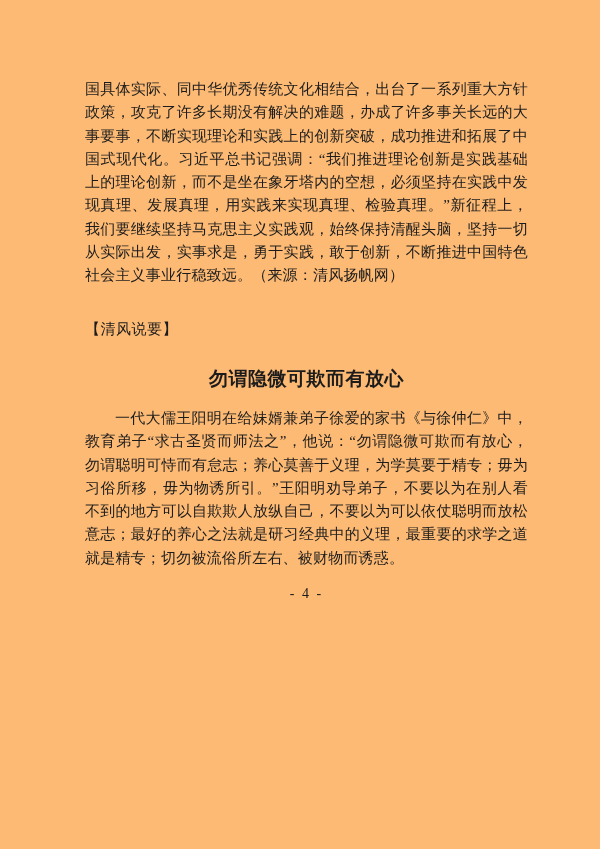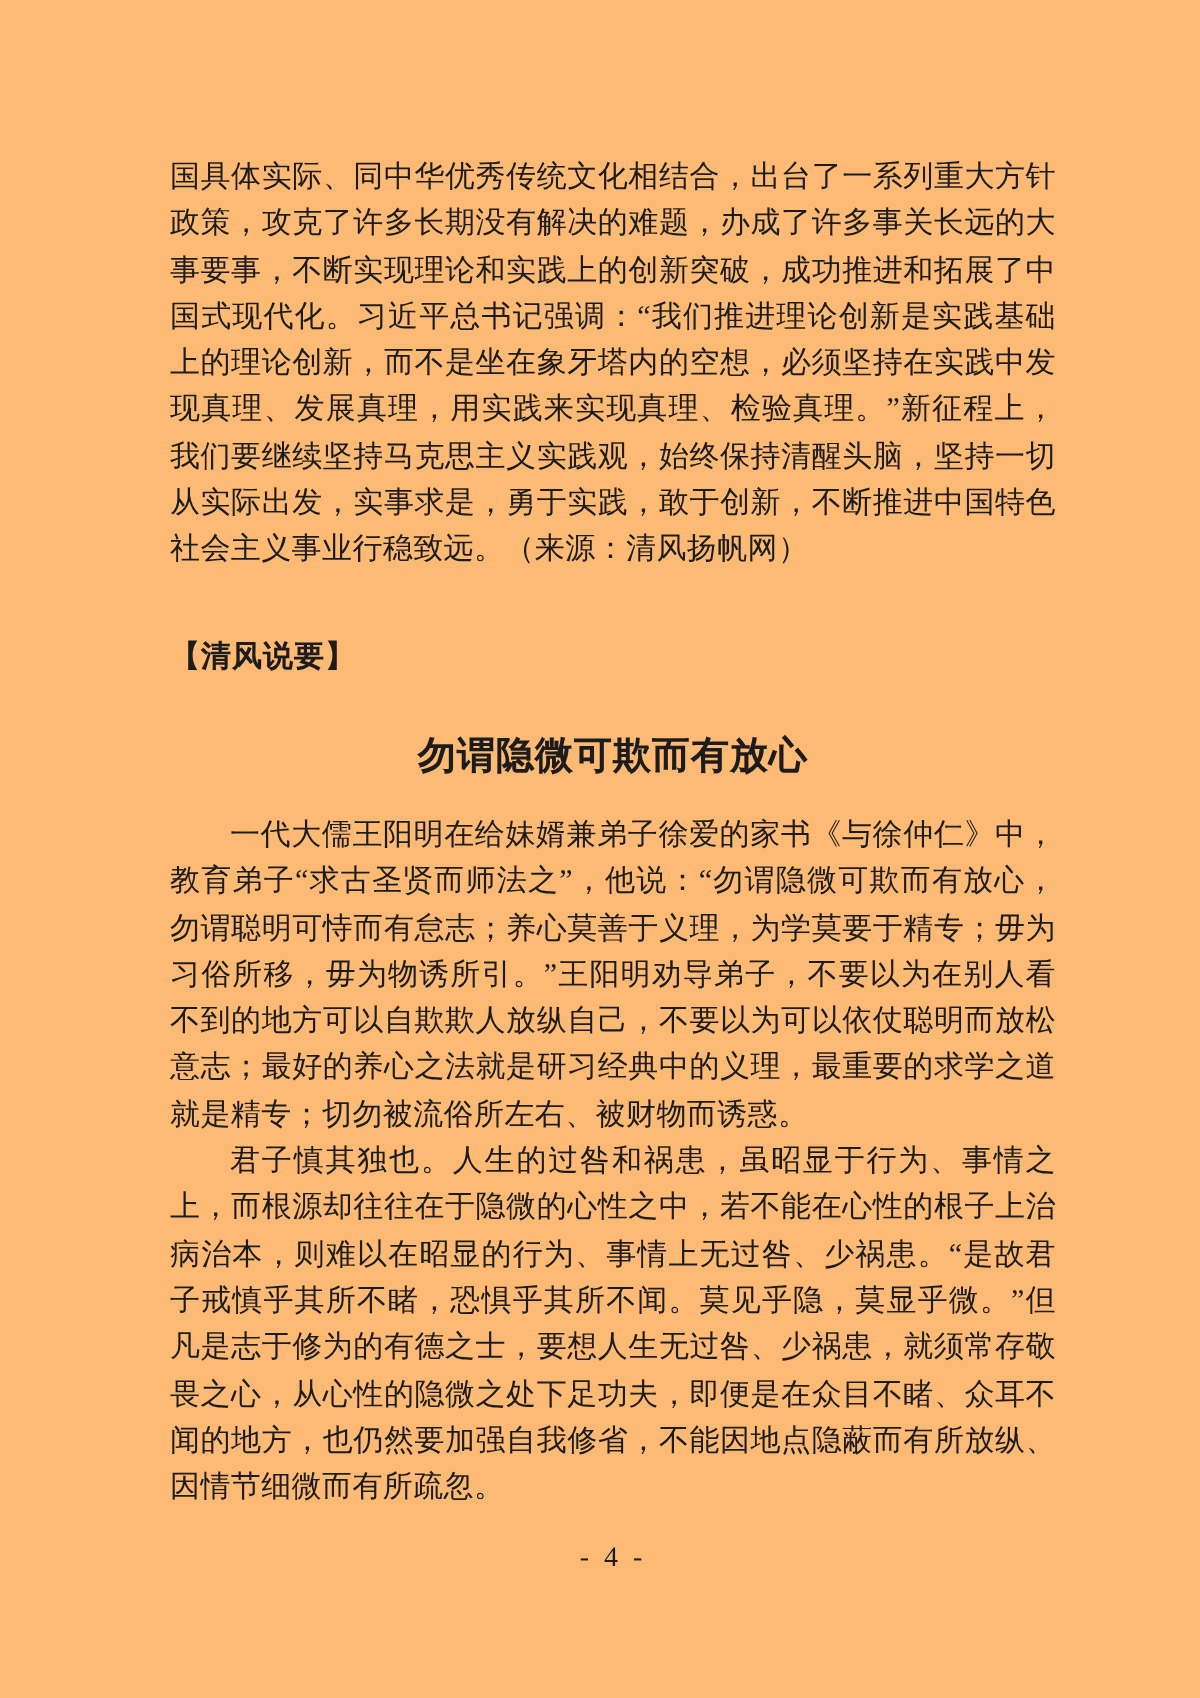--- a/index.html
+++ b/index.html
@@ -26,21 +26,20 @@
     text-justify: inter-ideograph;
     letter-spacing: 0.2px;
   }
   .para.indent {
     text-indent: 2em;
   }
   .section-header {
     margin: 30px 0 0 0;
     letter-spacing: 0.5px;
     text-align: left;
-    font-weight: bold;
   }
   .article-title {
     margin: 25px 0 0 0;
     font-size: 19px;
     font-weight: bold;
     text-align: center;
     line-height: 25px;
     letter-spacing: 0.5px;
   }
   .first-body-para {
@@ -60,17 +59,16 @@
 <div class="page">
 
   <p class="para">国具体实际、同中华优秀传统文化相结合，出台了一系列重大方针政策，攻克了许多长期没有解决的难题，办成了许多事关长远的大事要事，不断实现理论和实践上的创新突破，成功推进和拓展了中国式现代化。习近平总书记强调：“我们推进理论创新是实践基础上的理论创新，而不是坐在象牙塔内的空想，必须坚持在实践中发现真理、发展真理，用实践来实现真理、检验真理。”新征程上，我们要继续坚持马克思主义实践观，始终保持清醒头脑，坚持一切从实际出发，实事求是，勇于实践，敢于创新，不断推进中国特色社会主义事业行稳致远。（来源：清风扬帆网）</p>
 
   <p class="para section-header">【清风说要】</p>
 
   <h1 class="article-title">勿谓隐微可欺而有放心</h1>
 
   <p class="para indent first-body-para">一代大儒王阳明在给妹婿兼弟子徐爱的家书《与徐仲仁》中，教育弟子“求古圣贤而师法之”，他说：“勿谓隐微可欺而有放心，勿谓聪明可恃而有怠志；养心莫善于义理，为学莫要于精专；毋为习俗所移，毋为物诱所引。”王阳明劝导弟子，不要以为在别人看不到的地方可以自欺欺人放纵自己，不要以为可以依仗聪明而放松意志；最好的养心之法就是研习经典中的义理，最重要的求学之道就是精专；切勿被流俗所左右、被财物而诱惑。</p>
 
-  <p class="para indent">君子慎其独也。人生的过咎和祸患，虽昭显于行为、事情之上，而根源却往往在于隐微的心性之中，若不能在心性的根子上治病治本，则难以在昭显的行为、事情上无过咎、少祸患。“是故君子戒慎乎其所不睹，恐惧乎其所不闻。莫见乎隐，莫显乎微。”但凡是志于修为的有德之士，要想人生无过咎、少祸患，就须常存敬畏之心，从心性的隐微之处下足功夫，即便是在众目不睹、众耳不闻的地方，也仍然要加强自我修省，不能因地点隐蔽而有所放纵、因情节细微而有所疏忽。</p>
 
   <div class="page-number">- 4 -</div>
 
 </div>
 
 </body></html>

